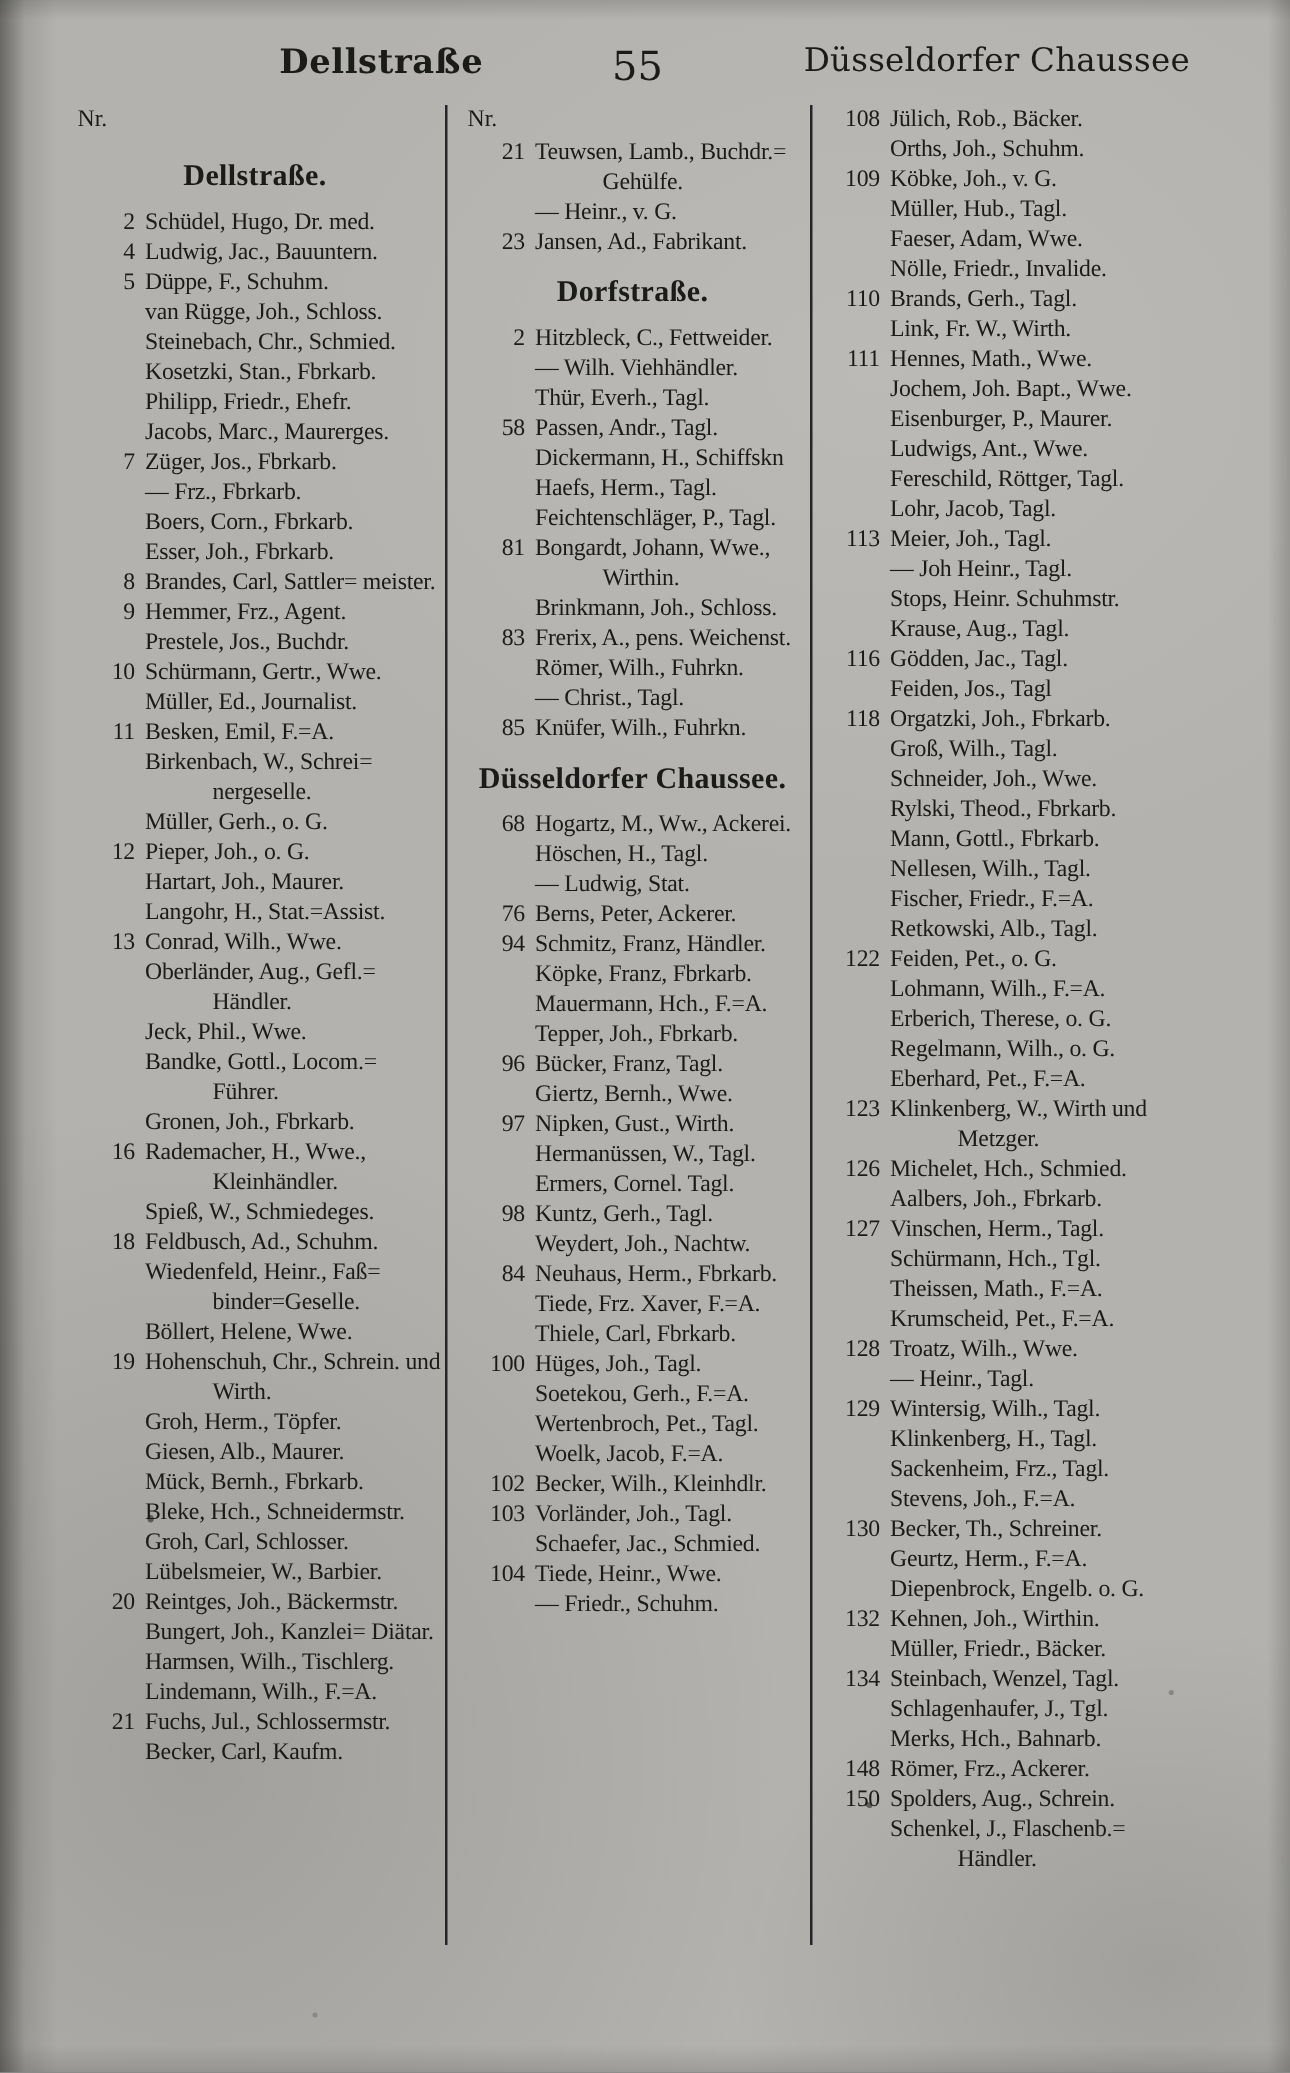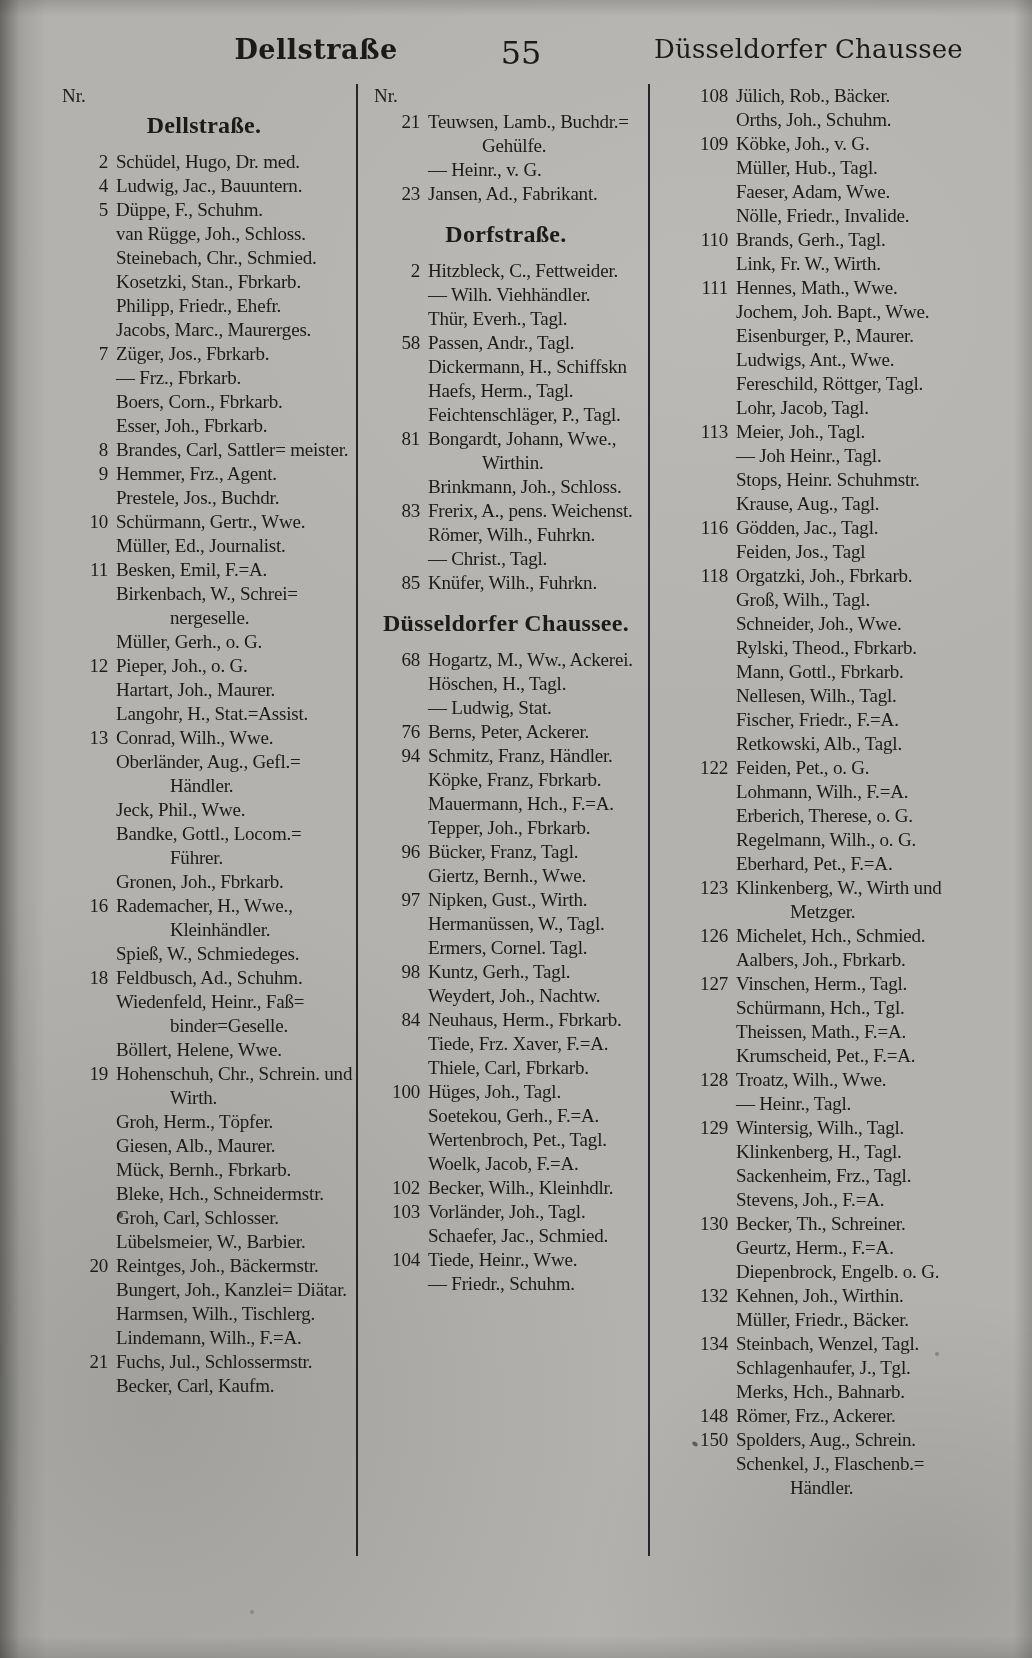--- a/index.html
+++ b/index.html
@@ -17,37 +17,37 @@
     overflow:hidden;
   }
   .page::before{
     content:"";position:absolute;inset:0;pointer-events:none;
     background:
       linear-gradient(90deg, rgba(30,30,28,0.50), rgba(30,30,28,0.12) 20px, rgba(30,30,28,0.0) 46px),
       linear-gradient(270deg, rgba(40,40,38,0.22), rgba(40,40,38,0.0) 18px),
       linear-gradient(180deg, rgba(40,40,38,0.18), rgba(40,40,38,0.0) 16px),
       linear-gradient(0deg, rgba(40,40,38,0.16), rgba(40,40,38,0.0) 22px);
   }
-  .running-header{position:absolute;top:34px;left:11px;right:0;height:40px;}
+  .running-header{position:absolute;top:34px;left:0;right:0;height:40px;}
   .rh-left{position:absolute;left:175px;width:260px;text-align:center;font-weight:bold;font-size:27px;letter-spacing:0.5px;}
   .rh-num{position:absolute;left:470px;width:80px;text-align:center;font-size:32px;}
   .rh-right{position:absolute;left:643px;width:306px;text-align:center;font-weight:normal;font-size:26px;white-space:nowrap;letter-spacing:0.2px;}
 
   .cols{position:absolute;left:58px;top:84px;bottom:102px;display:flex;font-family:Liberation Serif, serif;}
   .col{box-sizing:border-box;}
   .col-0{width:298px;}
   .col-1{width:292px;border-left:2px solid #26262a;padding-left:12px;}
-  .col-2{width:302px;border-left:2px solid #26262a;padding-left:28px;}
+  .col-2{width:302px;border-left:2px solid #26262a;padding-left:4px;}
 
   .nr-label{font-size:19px;line-height:24px;margin:0 0 2px 4px;}
   .street-heading{
     text-align:center;font-weight:bold;font-size:24px;line-height:30px;
     margin:13px 6px 10px 0;letter-spacing:0.3px;white-space:nowrap;
   }
-  .col-0 .street-heading:nth-child(2){margin-top:2px;}
+  .col-0 .street-heading:nth-child(2){margin-top:18px;}
   .entry{display:flex;font-size:19px;line-height:24px;letter-spacing:-0.2px;}
   .entry .nr{flex:0 0 50px;text-align:right;padding-right:8px;}
   .entry .txt{flex:1;padding-left:54px;text-indent:-54px;overflow-wrap:break-word;}
 
   .speck{position:absolute;background:rgba(25,25,22,0.55);border-radius:50%;}
   .speck.s1{left:118px;top:1212px;width:5px;height:6px;}
   .speck.s2{left:250px;top:1610px;width:4px;height:4px;opacity:.4;}
   .speck.s3{left:692px;top:1442px;width:6px;height:4px;transform:rotate(30deg);}
   .speck.s4{left:935px;top:1352px;width:4px;height:4px;opacity:.5;}
 </style>

